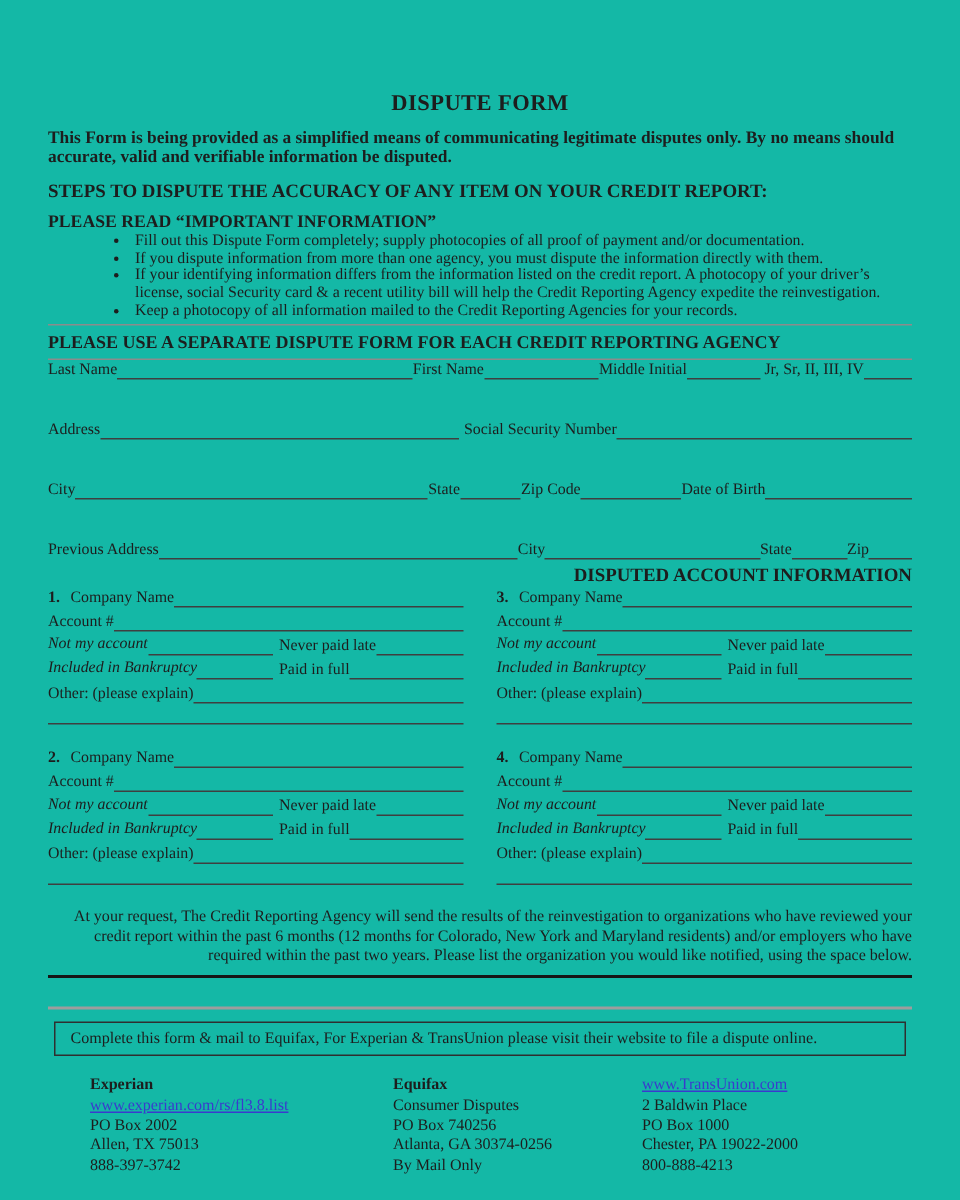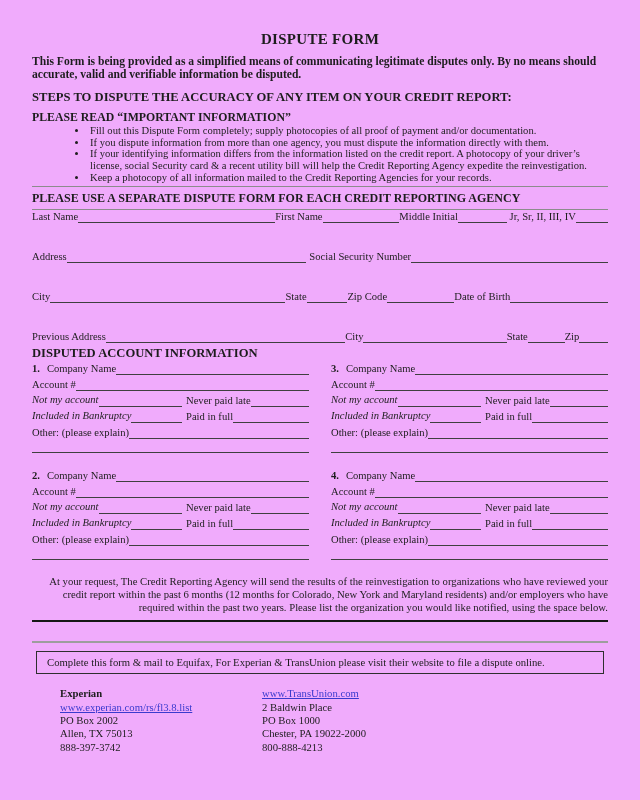--- a/index.html
+++ b/index.html
@@ -1,36 +1,36 @@
 <!DOCTYPE html>
 <html><head>
 <meta charset="utf-8">
 <style>
   html,body { margin:0; padding:0; background:#ffffff; }
   .page {
-    position:relative; width:640px; height:800px; background:#f0abfc;
-    box-sizing:border-box; padding:31px 32px 0 32px;
+    position:relative; width:640px; height:800px; background:#14b8a6;
+    box-sizing:border-box; padding:61px 32px 0 32px;
     font-family:"Liberation Serif","DejaVu Serif",serif;
     color:#1d1d1d; overflow:hidden;
   }
   .title { text-align:center; font-size:15px; font-weight:bold; line-height:17px; margin:0; letter-spacing:0.3px; }
   .intro { font-weight:bold; font-size:11.6px; line-height:13px; margin-top:7px; }
   .steps-heading { font-weight:bold; font-size:12.6px; line-height:15px; margin-top:9px; }
   .read-heading { font-weight:bold; font-size:11.8px; line-height:13px; margin-top:6px; }
   ul.bullets { margin:1px 0 0 0; padding-left:56px; font-size:10.6px; line-height:11.7px; }
   ul.bullets li { padding-left:2px; margin:0; }
   .rule { border:none; border-top:1px solid #8c8c8c; margin:0; }
   .rule.r1 { margin-top:2px; }
   .rule.r2 { margin-top:4px; }
   .sep-heading { text-align:left; font-weight:bold; font-size:12px; line-height:14px; margin-top:4px; }
   .frow { display:flex; align-items:flex-end; font-size:10.6px; line-height:12px; margin-top:27px; }
   .frow.first { margin-top:0; }
   .lbl { white-space:nowrap; }
   .fl { display:inline-block; border-bottom:1px solid #3f3f3f; height:12px; flex:1 1 0; }
-  .dai-heading { text-align:left; font-weight:bold; font-size:12.6px; line-height:14px; margin-top:3px; }
+  .dai-heading { text-align:right; font-weight:bold; font-size:12.6px; line-height:14px; margin-top:3px; }
   .blocks { display:grid; grid-template-columns:1fr 1fr; column-gap:22px; row-gap:16px; margin-top:2px; }
   .block { font-size:10.6px; line-height:12px; }
   .brow { display:flex; align-items:flex-end; margin-top:3px; }
   .brow.firstrow { margin-top:0; }
   .bnum { font-weight:bold; margin-right:7px; }
   .pair1 { display:flex; width:150px;font-style:italic; }
   .pair2 { display:flex; align-items:flex-end; flex:1 1 0; margin-left:4px; }
   .blankline { border-bottom:1px solid #3f3f3f; height:0; margin-top:13px; }
   .notice { font-size:10.7px; line-height:13.2px; margin-top:15px;text-align:right; }
   .rule-thick { height:2px; background:#161616; margin-top:6px; }
@@ -275,20 +275,27 @@
   <div class="agencies">
 
     <div class="agency a1">
       <div class="agency-name">Experian</div>
       <div><a class="alink">www.experian.com/rs/fl3.8.list</a></div>
       <div>PO Box 2002</div>
       <div>Allen, TX 75013</div>
       <div>888-397-3742</div>
     </div>
 
+    <div class="agency a2">
+      <div class="agency-name">Equifax</div>
+      <div>Consumer Disputes</div>
+      <div>PO Box 740256</div>
+      <div>Atlanta, GA 30374-0256</div>
+      <div>By Mail Only</div>
+    </div>
 
     <div class="agency a3">
       <div><a class="alink">www.TransUnion.com</a></div>
       <div>2 Baldwin Place</div>
       <div>PO Box 1000</div>
       <div>Chester, PA 19022-2000</div>
       <div>800-888-4213</div>
     </div>
 
   </div>

